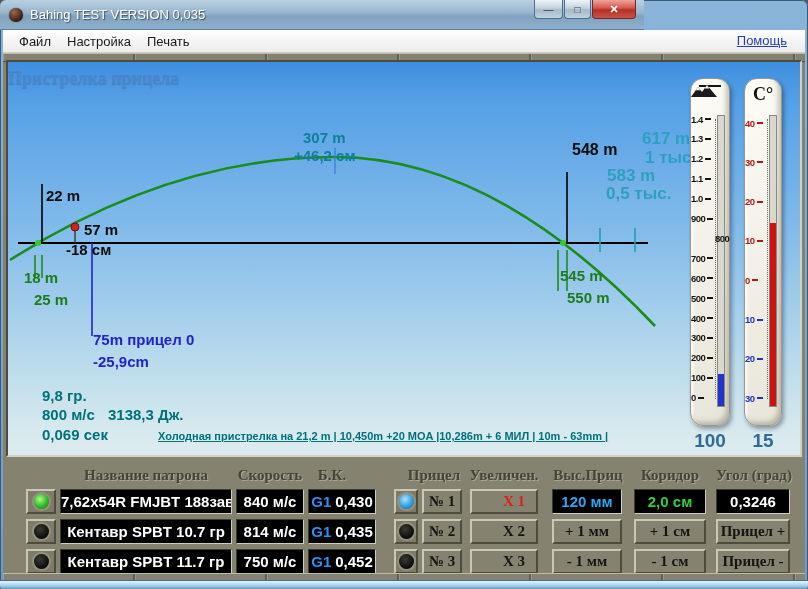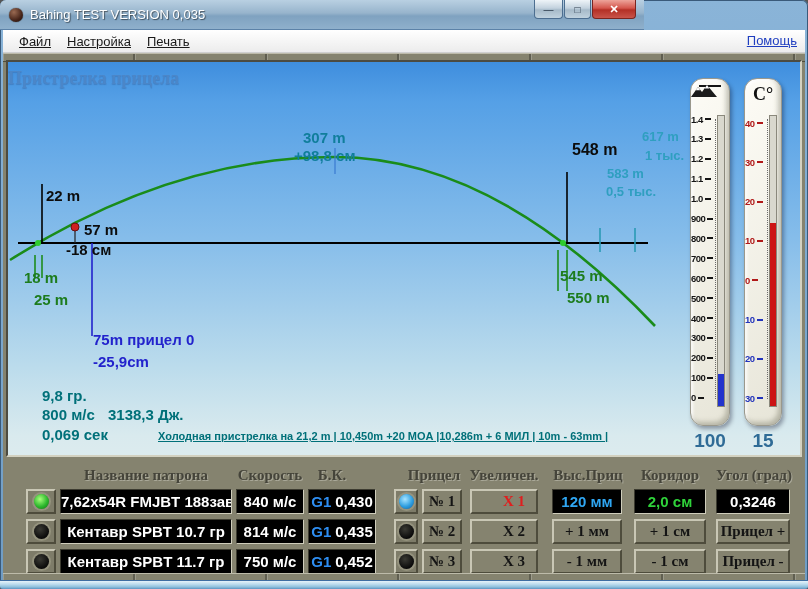--- a/index.html
+++ b/index.html
@@ -25,22 +25,22 @@
     border-radius:0 0 4px 4px;display:flex;align-items:center;justify-content:center;
     font-size:10px;color:#2a3a4a;cursor:default;
     background:linear-gradient(180deg,#eef4f8,#c3d2de 45%,#a6bac9 55%,#c0d2de);}
   .wbtn.min{width:29px;} .wbtn.max{width:27px;}
   .wbtn.close{width:44px;color:#fff;border-color:#7a2520;font-size:11px;font-weight:bold;
     background:linear-gradient(180deg,#eda49a,#d4564c 45%,#b43026 55%,#c9544a);}
   
   .menubar{position:absolute;left:3px;top:30px;width:802px;height:23px;
     background:linear-gradient(180deg,#ffffff,#ececec);border-bottom:1px solid #cfcfcf;
     font-size:13px;color:#1a1a1a;}
-  .menu-item{position:absolute;top:3px;padding:1px 4px;cursor:default;text-decoration:underline;}
-  .menu-help{position:absolute;right:8px;top:3px;color:#1f3ec0;text-decoration:underline;cursor:default;}
+  .menu-item{position:absolute;top:3px;padding:1px 4px;cursor:default;}
+  .menu-help{position:absolute;right:18px;top:3px;color:#1f3ec0;text-decoration:underline;cursor:default;}
   
   .bodybg{position:absolute;left:3px;top:53px;width:802px;height:525px;background:#85836F;}
   .strip{position:absolute;left:3px;width:802px;height:9px;background:#85836F;
     border-top:1px solid #bdbbaa;border-bottom:1px solid #4e4c3c;
     background-image:repeating-linear-gradient(90deg,rgba(255,255,255,.20) 0 1px,rgba(0,0,0,0) 1px 130px,rgba(0,0,0,.28) 130px 132px);}
   .strip.top{top:53px;} .strip.bottom{top:573px;height:8px;}
   .bottomedge{position:absolute;left:0;top:580px;width:808px;height:9px;
     background:linear-gradient(180deg,#e6f3fa 0%,#bcdcee 40%,#8fc0dc 75%,#5d94c2 100%);
     border-top:1px solid #3f6ea2;}
   
@@ -51,21 +51,21 @@
   .chart svg{position:absolute;left:0;top:0;}
   .chart-title{position:absolute;left:0;top:6px;width:100%;text-align:left;
     font-family:"Liberation Serif",serif;font-weight:bold;font-size:18px;color:#4b86c8;
     text-shadow:0 1px 1px rgba(30,60,110,.25);}
   .lbl{position:absolute;font-weight:bold;white-space:nowrap;line-height:1.1;}
   .lbl.black{color:#0c0c0c;font-size:15px;}
   .lbl.big{font-size:16px;}
   .lbl.green{color:#1d7c1d;font-size:15px;}
   .lbl.blue{color:#2222cc;font-size:15px;}
   .lbl.teal{color:#107e9c;font-size:15px;}
-  .lbl.cyan{color:#2f9fc0;font-size:13px;text-align:right;}
+  .lbl.cyan{color:#2f9fc0;font-size:17px;text-align:right;}
   .lbl.info{color:#007079;font-size:15px;}
   .lbl.info-sm{color:#007079;font-size:11px;text-decoration:underline;}
   
   .gauge{position:absolute;top:16px;height:348px;border-radius:13px;
     background:linear-gradient(135deg,#fdfcf6,#e7e5d8);
     border:1px solid #9a988c;
     box-shadow:inset -3px -3px 5px rgba(90,90,70,.35),inset 2px 2px 3px #fff,2px 3px 4px rgba(0,0,30,.35);}
   .gauge.alt{left:682px;width:40px;}
   .gauge.temp{left:736px;width:38px;}
   .gauge-head{position:absolute;left:0;top:5px;width:100%;text-align:center;}
@@ -164,21 +164,21 @@
     </svg>
 
     <div class="lbl black" style="left:38px;top:126px">22 m</div>
     <div class="lbl black" style="left:76px;top:160px">57 m</div>
     <div class="lbl black" style="left:58px;top:180px">-18 см</div>
     <div class="lbl green" style="left:16px;top:208px">18 m</div>
     <div class="lbl green" style="left:26px;top:230px">25 m</div>
     <div class="lbl blue" style="left:85px;top:270px">75m  прицел 0</div>
     <div class="lbl blue" style="left:85px;top:292px">-25,9cm</div>
     <div class="lbl teal" style="left:295px;top:68px">307 m</div>
-    <div class="lbl teal" style="left:286px;top:86px">+98,8 см</div>
+    <div class="lbl teal" style="left:286px;top:86px">+46,2 см</div>
     <div class="lbl black big" style="left:564px;top:79px">548 m</div>
     <div class="lbl cyan" style="left:634px;top:68px">617 m</div>
     <div class="lbl cyan" style="left:637px;top:87px">1 тыс.</div>
     <div class="lbl cyan" style="left:599px;top:105px">583 m</div>
     <div class="lbl cyan" style="left:598px;top:123px">0,5 тыс.</div>
     <div class="lbl green" style="left:552px;top:206px">545 m</div>
     <div class="lbl green" style="left:559px;top:228px">550 m</div>
 
     <div class="lbl info" style="left:34px;top:326px">9,8 гр.</div>
     <div class="lbl info" style="left:34px;top:345px">800 м/с</div>
@@ -217,21 +217,21 @@
           <span class="sd" style="background: rgb(21, 21, 21);"></span>
         </div>
         <div class="scale-row" style="top: 113.6px; color: rgb(21, 21, 21);">
           <span class="sl">1.0</span>
           <span class="sd" style="background: rgb(21, 21, 21);"></span>
         </div>
         <div class="scale-row" style="top: 133.5px; color: rgb(21, 21, 21);">
           <span class="sl">900</span>
           <span class="sd" style="background: rgb(21, 21, 21);"></span>
         </div>
-        <div class="scale-row" style="top: 153.4px; color: rgb(21, 21, 21);">
+        <div class="scale-row" style="top: 153.4px; color: rgb(21, 21, 21); padding-left: 24px;">
           <span class="sl">800</span>
           <span class="sd" style="background: rgb(21, 21, 21);"></span>
         </div>
         <div class="scale-row" style="top: 173.3px; color: rgb(21, 21, 21);">
           <span class="sl">700</span>
           <span class="sd" style="background: rgb(21, 21, 21);"></span>
         </div>
         <div class="scale-row" style="top: 193.2px; color: rgb(21, 21, 21);">
           <span class="sl">600</span>
           <span class="sd" style="background: rgb(21, 21, 21);"></span>

